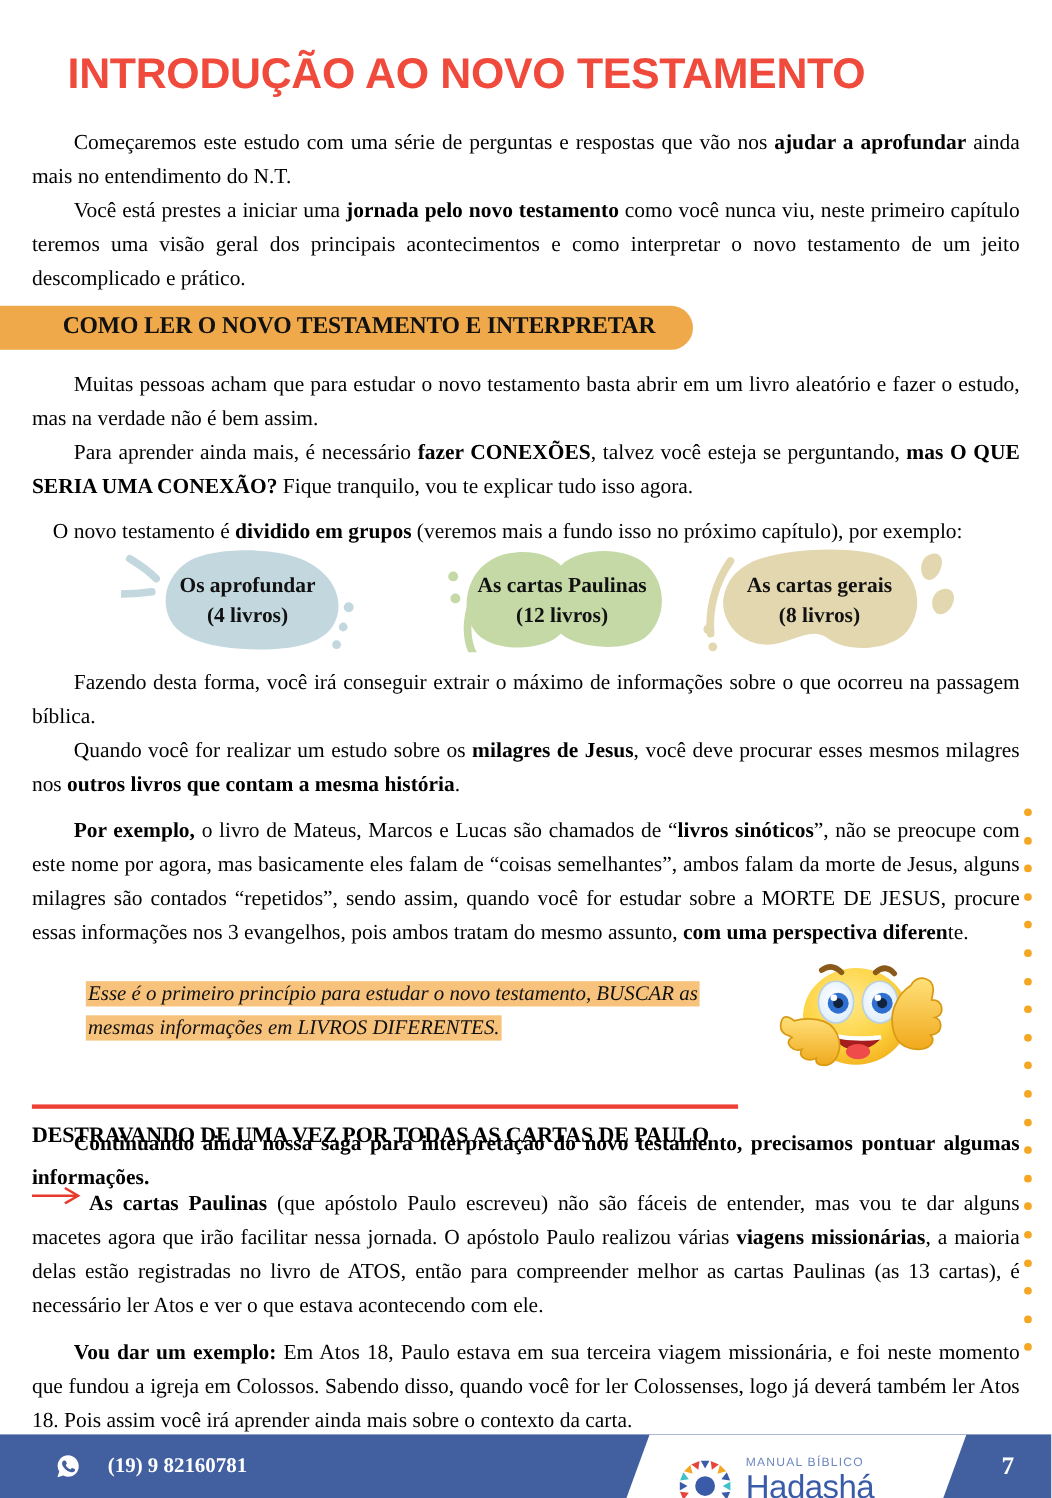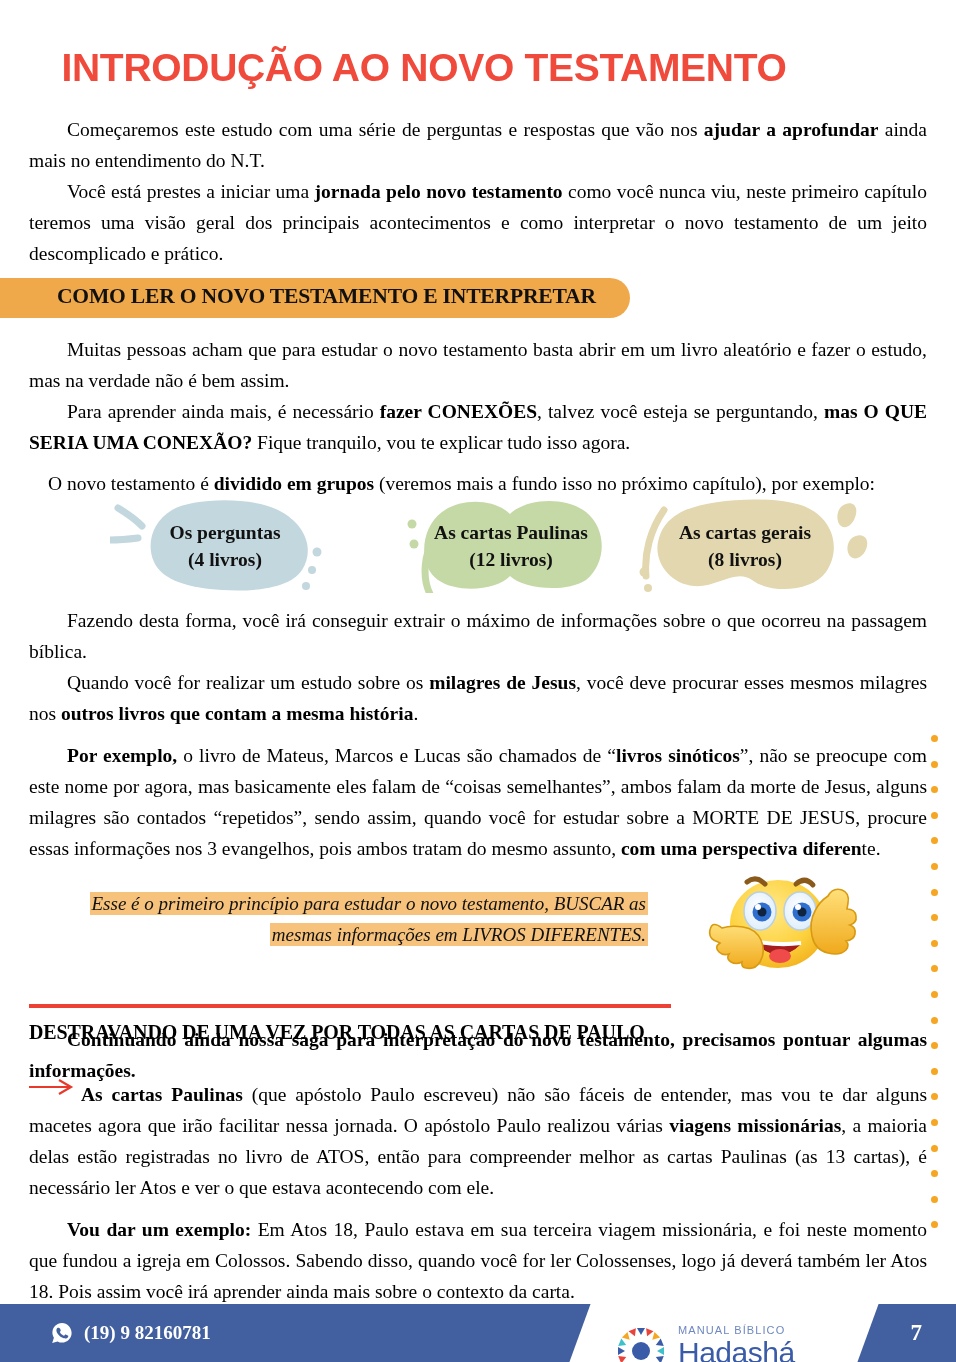--- a/index.html
+++ b/index.html
@@ -102,21 +102,21 @@
     position: relative;
     z-index: 1;
   }
 
   
   .highlight-box {
     position: absolute;
     left: 78px;
     top: 888px;
     width: 570px;
-    text-align: right;
+    text-align: left;
     font-style: italic;
     font-size: 19px;
     line-height: 31px;
     color: #111;
   }
   .highlight-box span.hl {
     background: #f7c37c;
     box-decoration-break: clone;
     -webkit-box-decoration-break: clone;
     padding: 1px 2px;
@@ -196,21 +196,21 @@
     height: 58px;
     background: #ffffff;
     transform: skewX(-20deg);
   }
   .footer-item {
     position: absolute;
     top: 0;
     height: 58px;
     display: flex;
     align-items: center;
-    gap: 10px;
+    gap: 24px;
     color: #ffffff;
     font-family: "Liberation Serif", serif;
     font-weight: bold;
     font-size: 19px;
     white-space: nowrap;
   }
   .footer-phone { left: 50px; }
   .footer-insta { left: 292px; }
   .page-number {
     position: absolute;
@@ -281,21 +281,21 @@
     <div class="blob" style="left:110px; top:2px; width:230px; height:92px;">
       <svg class="blob-bg" viewBox="0 0 230 92" preserveAspectRatio="none">
         <path d="M62,10 C82,-2 140,-4 168,10 C198,25 204,52 192,70 C180,88 146,92 112,90 C78,88 52,80 44,62 C36,44 42,22 62,10 Z" fill="#c3d7de"></path>
         <path d="M8,8 C18,14 26,20 32,26" stroke="#c3d7de" stroke-width="7" stroke-linecap="round" fill="none"></path>
         <path d="M0,40 C10,40 20,39 28,38" stroke="#c3d7de" stroke-width="7" stroke-linecap="round" fill="none"></path>
         <circle cx="207" cy="52" r="4.5" fill="#c3d7de"></circle>
         <circle cx="202" cy="70" r="4" fill="#c3d7de"></circle>
         <circle cx="196" cy="86" r="4" fill="#c3d7de"></circle>
       </svg>
       <div class="blob-txt">
-        <div>Os perguntas</div>
+        <div>Os aprofundar</div>
         <div>(4 livros)</div>
       </div>
     </div>
 
     <div class="blob" style="left:390px; top:0px; width:242px; height:95px;">
       <svg class="blob-bg" viewBox="0 0 242 95" preserveAspectRatio="none">
         <path d="M52,14 C70,0 104,0 120,16 C136,0 176,-2 196,14 C218,32 216,66 196,82 C174,96 132,90 120,78 C108,92 68,96 48,82 C28,68 30,30 52,14 Z" fill="#c5d9a6"></path>
         <path d="M44,40 C34,56 32,80 40,96" stroke="#c5d9a6" stroke-width="7" stroke-linecap="round" fill="none"></path>
         <circle cx="22" cy="26" r="4.5" fill="#c5d9a6"></circle>
         <circle cx="24" cy="46" r="4.5" fill="#c5d9a6"></circle>

